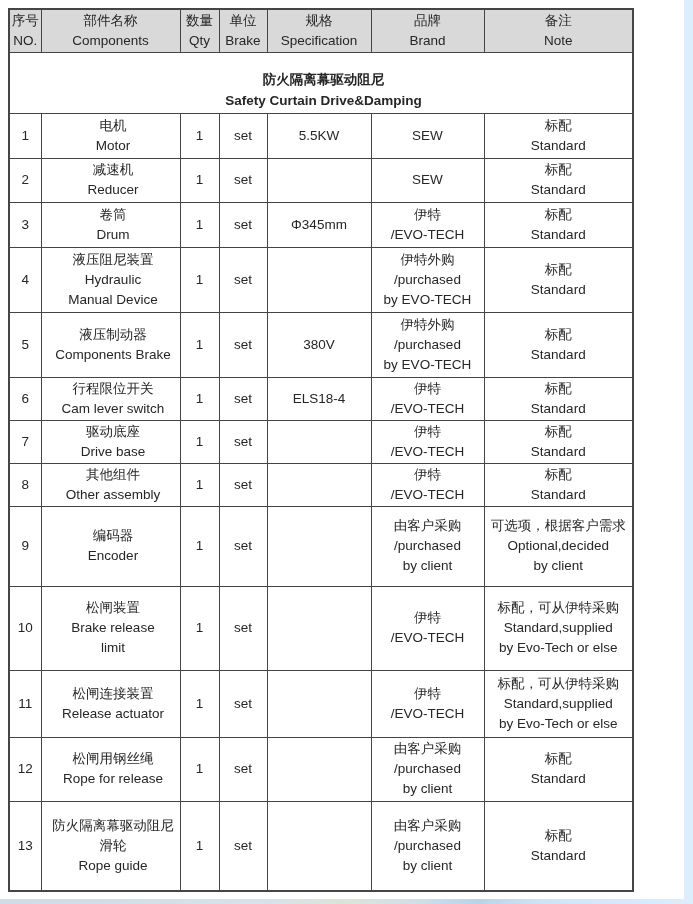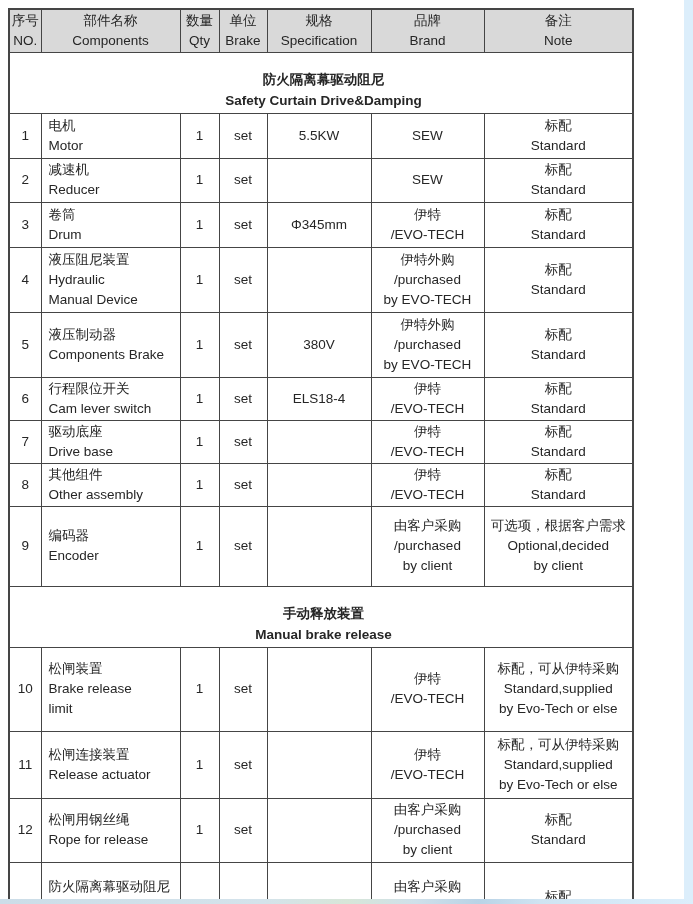--- a/index.html
+++ b/index.html
@@ -47,21 +47,21 @@
     text-align:center;
     padding:16px 0 2px 5px;
     height:46px;
   }
   tr.section-row .line{
     font-weight:700;
     line-height:21px;
   }
   td.c{text-align:center;}
   td.cell-component{
-    text-align:left;
+    text-align:center;
     padding-left:7px;
     padding-right:2px;
   }
   .right-strip{
     position:absolute;right:0;top:0;
     width:9px;height:100%;
     background:var(--right-strip);
   }
   .bottom-strip{
     position:absolute;left:0;bottom:0;
@@ -342,26 +342,20 @@
             <div class="line">由客户采购</div>
             <div class="line">/purchased</div>
             <div class="line">by client</div>
           </td>
           <td class="c">
             <div class="line">可选项，根据客户需求</div>
             <div class="line">Optional,decided</div>
             <div class="line">by client</div>
           </td>
         </tr>
-        <tr class="section-row">
-          <td colspan="7">
-            <div class="line">手动释放装置</div>
-            <div class="line">Manual brake release</div>
-          </td>
-        </tr>
         <tr style="height: 84px;">
           <td class="c">
             <div class="line">10</div>
           </td>
           <td class="cell-component">
             <div class="line">松闸装置</div>
             <div class="line">Brake release</div>
             <div class="line">limit</div>
           </td>
           <td class="c">

